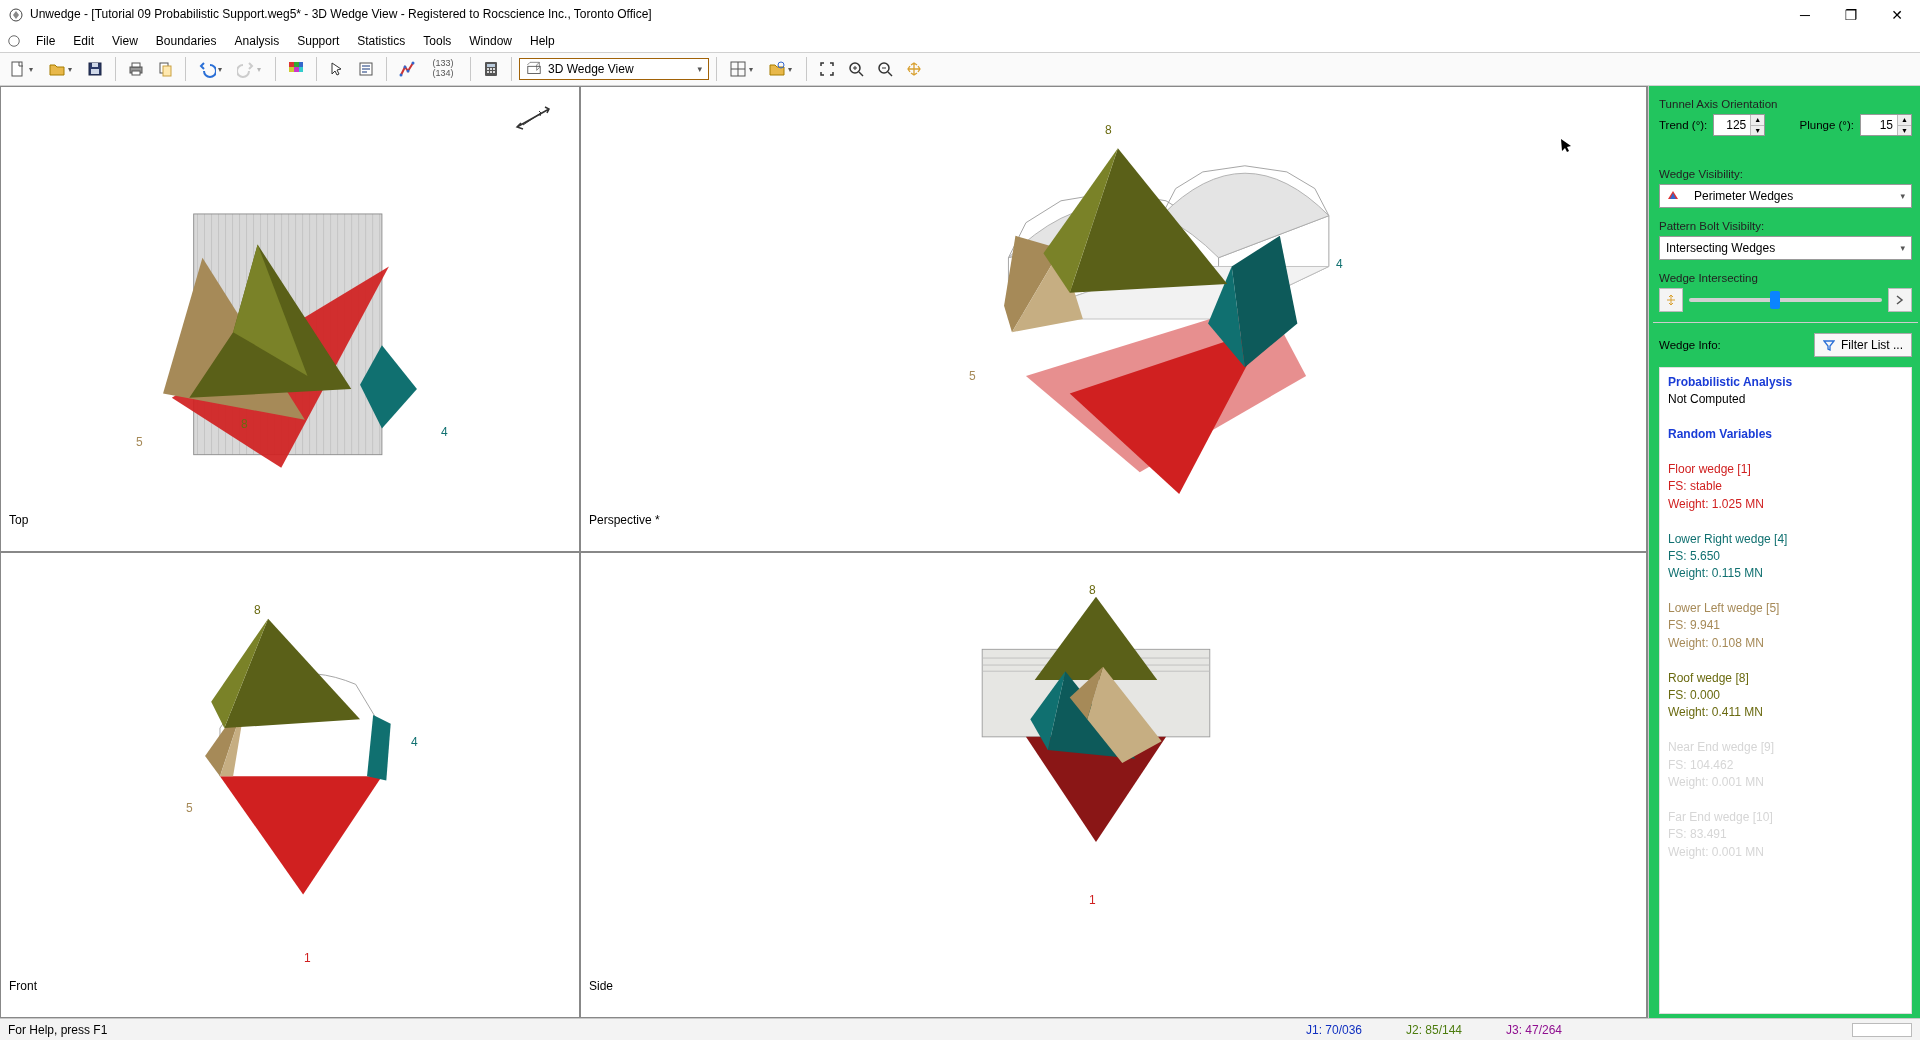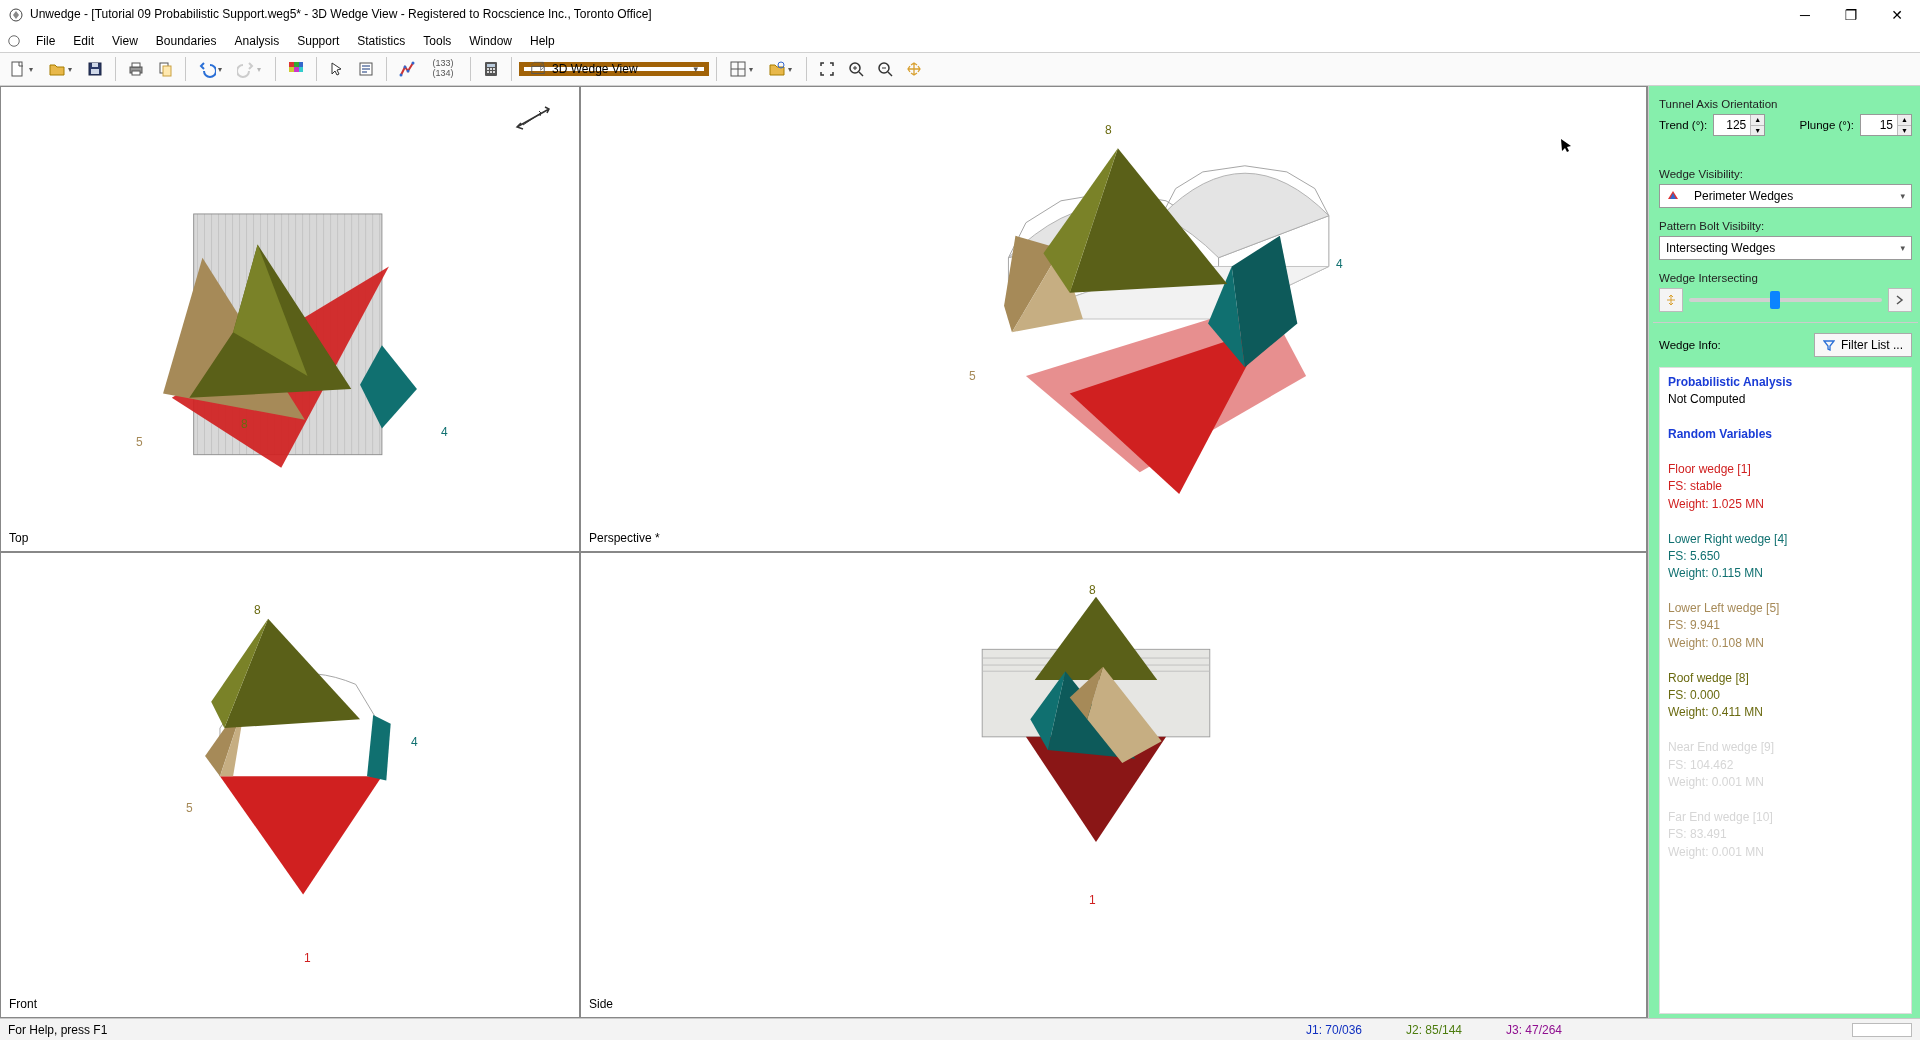--- a/index.html
+++ b/index.html
@@ -17,29 +17,29 @@
 .menubar .micon { width:16px; height:16px; display:flex; align-items:center; justify-content:center; margin-right:4px; }
 .menubar .mitem { padding: 2px 8px; font-size:12px; }
 
 .toolbar { height: 34px; border-top: 1px solid #d0d0d0; border-bottom: 1px solid #d0d0d0; display:flex; align-items:center; padding: 0 4px; gap:3px; background:#fafafa; }
 .toolbar .tgrp { display:flex; align-items:center; gap:3px; }
 .toolbar .sep { width:1px; height:24px; background:#c8c8c8; margin:0 4px; }
 .toolbar .tbtn { width:26px; height:26px; display:flex; align-items:center; justify-content:center; border:1px solid transparent; border-radius:2px; }
 .toolbar .tbtn svg { width:18px; height:18px; }
 .toolbar .tbtn.wdrop { width:36px; justify-content:flex-start; padding-left:4px; }
 .toolbar .drop-arrow { width:8px; margin-left:2px; font-size:8px; color:#555; }
-.toolbar .viewsel { height:14px; width:190px; border:5px solid #a16207; background:#fff; display:flex; align-items:center; padding:0 6px; gap:6px; font-size:12px; position:relative; }
+.toolbar .viewsel { height:22px; width:190px; border:1px solid #a16207; background:#fff; display:flex; align-items:center; padding:0 6px; gap:6px; font-size:12px; position:relative; }
 .toolbar .viewsel .vsarrow { position:absolute; right:6px; font-size:9px; color:#555; }
 
 .workspace { position:absolute; top:86px; left:0; right:0; bottom:22px; display:flex; }
 .views { flex:1; display:grid; grid-template-columns: 580px 1fr; grid-template-rows: 1fr 1fr; border-right:1px solid #888; }
 .viewcell { border:1px solid #888; position:relative; background:#fff; overflow:hidden; }
-.viewcell .vlabel { position:absolute; left:8px; bottom:6px; font-size:12px; color:#000; }
-
-.sidepanel { width:272px; display:flex; flex-direction:column; padding:8px 8px 4px 10px; gap:4px; background:#86efac; border-left:1px solid #ccc; position:relative; }
+.viewcell .vlabel { position:absolute; left:8px; bottom:24px; font-size:12px; color:#000; }
+
+.sidepanel { width:272px; display:flex; flex-direction:column; padding:8px 8px 4px 10px; gap:4px; background:#22c55e; border-left:1px solid #ccc; position:relative; }
 .sidepanel .sectitle { font-size:11.5px; color:#222; margin-top:4px; }
 .sidepanel .row { display:flex; align-items:center; gap:6px; }
 .sidepanel .lbl { font-size:11.5px; }
 .sidepanel .spin { display:flex; align-items:center; border:1px solid #999; height:22px; background:#fff; }
 .sidepanel .spin input { width:36px; border:none; text-align:right; padding-right:4px; font-size:12px; outline:none; }
 .sidepanel .spin .btns { width:14px; height:20px; display:flex; flex-direction:column; }
 .sidepanel .spin .btns div { flex:1; font-size:7px; display:flex; align-items:center; justify-content:center; background:#eee; border-left:1px solid #bbb; }
 .sidepanel .spin .btns div:first-child { border-bottom:1px solid #bbb; }
 .sidepanel select.combo, .sidepanel .combo-div { width:100%; height:24px; border:1px solid #999; background:#fff; font-size:12px; padding:0 6px; display:flex; align-items:center; position:relative; }
 .sidepanel .combo-div .arrow { position:absolute; right:6px; font-size:9px; color:#555; }

